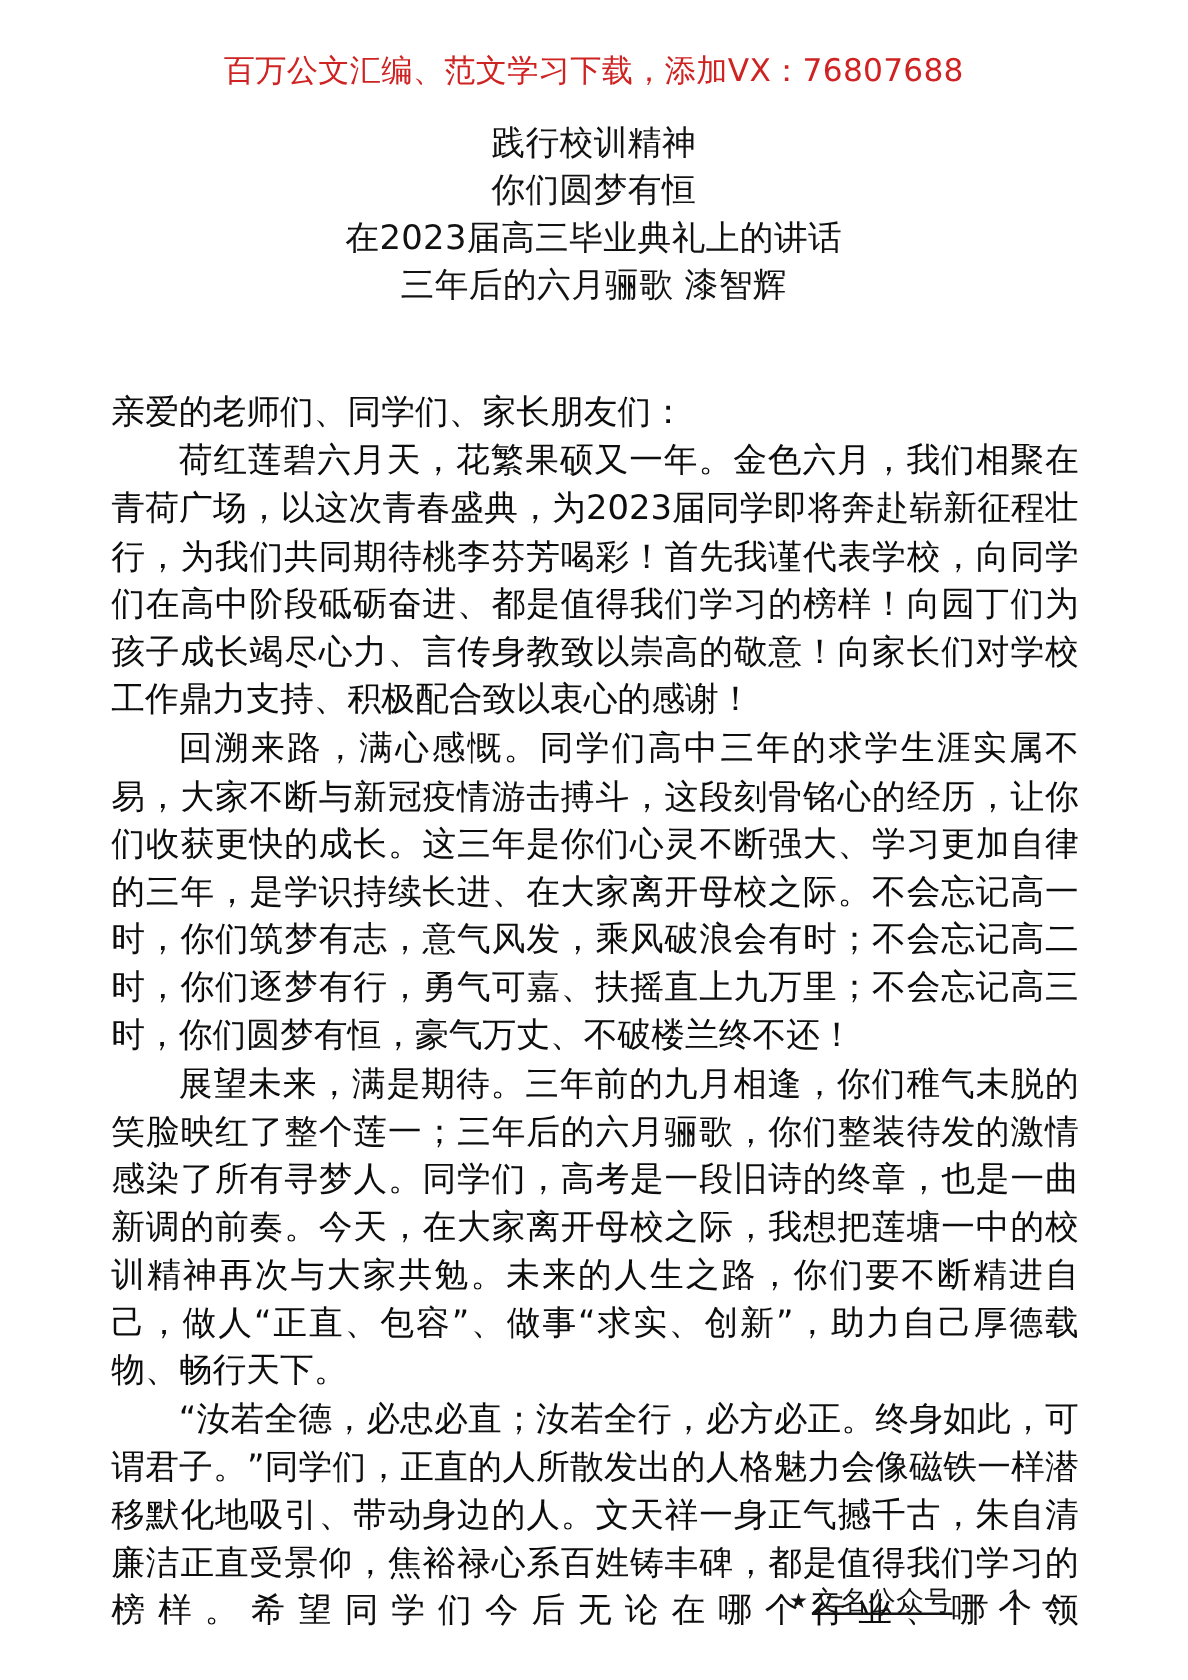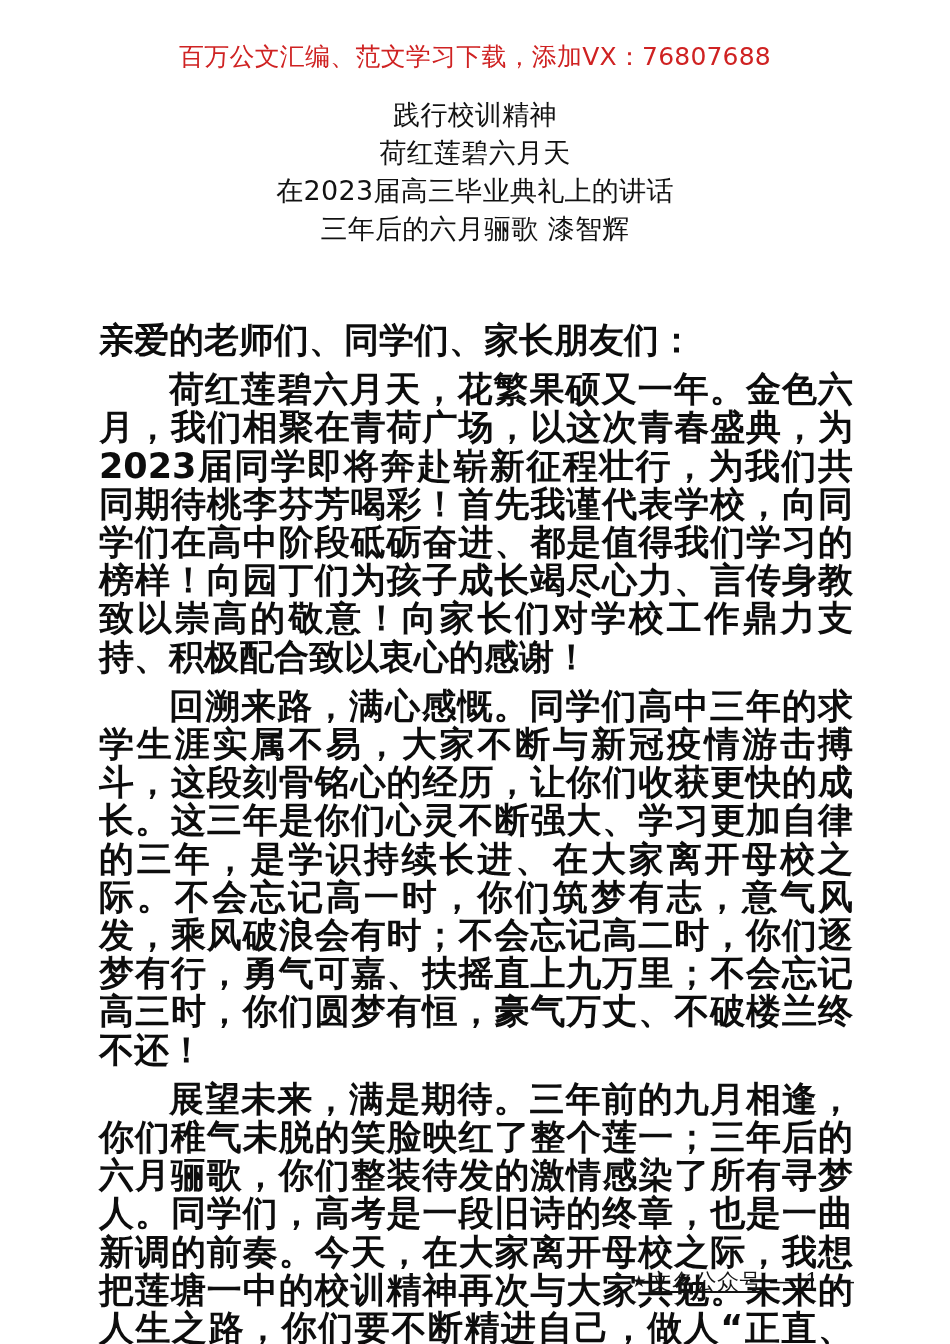--- a/index.html
+++ b/index.html
@@ -55,30 +55,29 @@
   }
 
   
   .body-text {
     position: absolute;
     top: 310px;
     left: 88px;
     width: 776px;
   }
   .para {
-    font-size: 35px;
+    font-size: 27px;
     line-height: 38.2px;
     text-align: justify;
     text-align-last: left;
     text-justify: inter-character;
     letter-spacing: 0px;
     color: #0d0d0d;
-    margin: 11px;
+    margin: 1px;
     word-break: break-all;
-    font-weight: bold;
   }
   .para.indent {
     text-indent: 2em;
   }
   .para.clipped {
     text-align-last: justify;
   }
 
   
   .footer {
@@ -113,21 +112,21 @@
 </style>
 </head>
 <body>
 
 <div class="page">
 
   <div class="promo-banner">百万公文汇编、范文学习下载，添加VX：76807688</div>
 
   <div class="title-block">
     <div class="title-line">践行校训精神</div>
-    <div class="title-line">荷红莲碧六月天</div>
+    <div class="title-line">你们圆梦有恒</div>
     <div class="title-line">在2023届高三毕业典礼上的讲话</div>
     <div class="title-line">三年后的六月骊歌  漆智辉</div>
   </div>
 
   <div class="body-text">
     <p class="para">亲爱的老师们、同学们、家长朋友们：</p>
     <p class="para indent">荷红莲碧六月天，花繁果硕又一年。金色六月，我们相聚在青荷广场，以这次青春盛典，为2023届同学即将奔赴崭新征程壮行，为我们共同期待桃李芬芳喝彩！首先我谨代表学校，向同学们在高中阶段砥砺奋进、都是值得我们学习的榜样！向园丁们为孩子成长竭尽心力、言传身教致以崇高的敬意！向家长们对学校工作鼎力支持、积极配合致以衷心的感谢！</p>
     <p class="para indent">回溯来路，满心感慨。同学们高中三年的求学生涯实属不易，大家不断与新冠疫情游击搏斗，这段刻骨铭心的经历，让你们收获更快的成长。这三年是你们心灵不断强大、学习更加自律的三年，是学识持续长进、在大家离开母校之际。不会忘记高一时，你们筑梦有志，意气风发，乘风破浪会有时；不会忘记高二时，你们逐梦有行，勇气可嘉、扶摇直上九万里；不会忘记高三时，你们圆梦有恒，豪气万丈、不破楼兰终不还！</p>
     <p class="para indent">展望未来，满是期待。三年前的九月相逢，你们稚气未脱的笑脸映红了整个莲一；三年后的六月骊歌，你们整装待发的激情感染了所有寻梦人。同学们，高考是一段旧诗的终章，也是一曲新调的前奏。今天，在大家离开母校之际，我想把莲塘一中的校训精神再次与大家共勉。未来的人生之路，你们要不断精进自己，做人“正直、包容”、做事“求实、创新”，助力自己厚德载物、畅行天下。</p>
     <p class="para indent clipped">“汝若全德，必忠必直；汝若全行，必方必正。终身如此，可谓君子。”同学们，正直的人所散发出的人格魅力会像磁铁一样潜移默化地吸引、带动身边的人。文天祥一身正气撼千古，朱自清廉洁正直受景仰，焦裕禄心系百姓铸丰碑，都是值得我们学习的榜样。希望同学们今后无论在哪个行业、哪个领</p>

